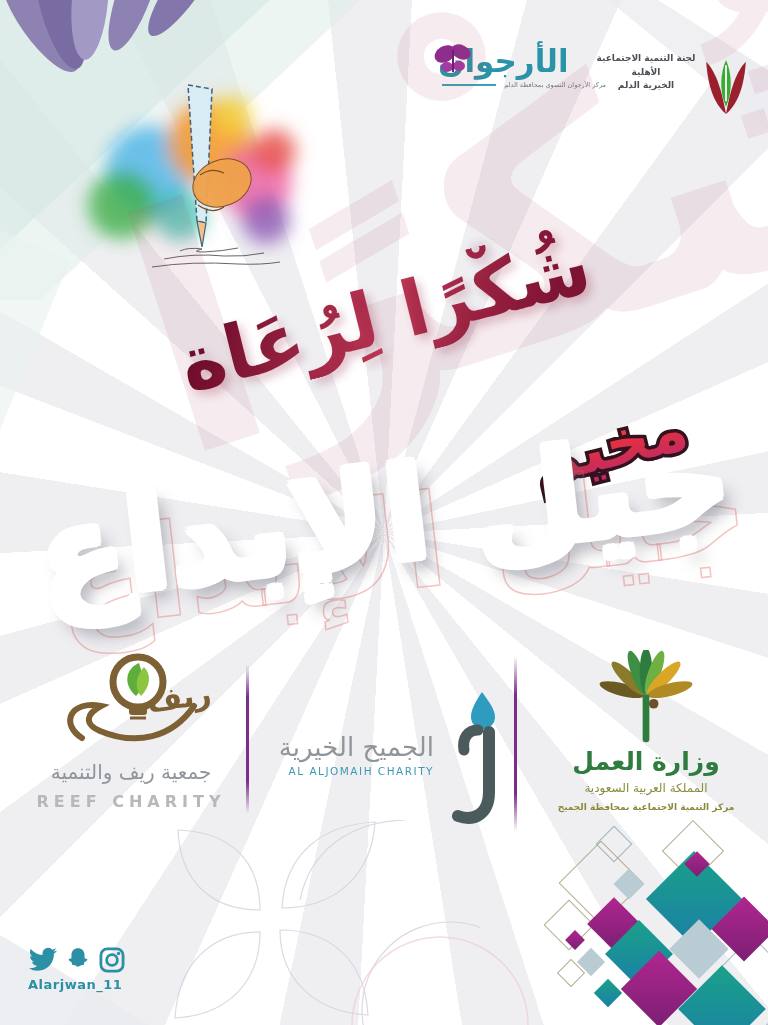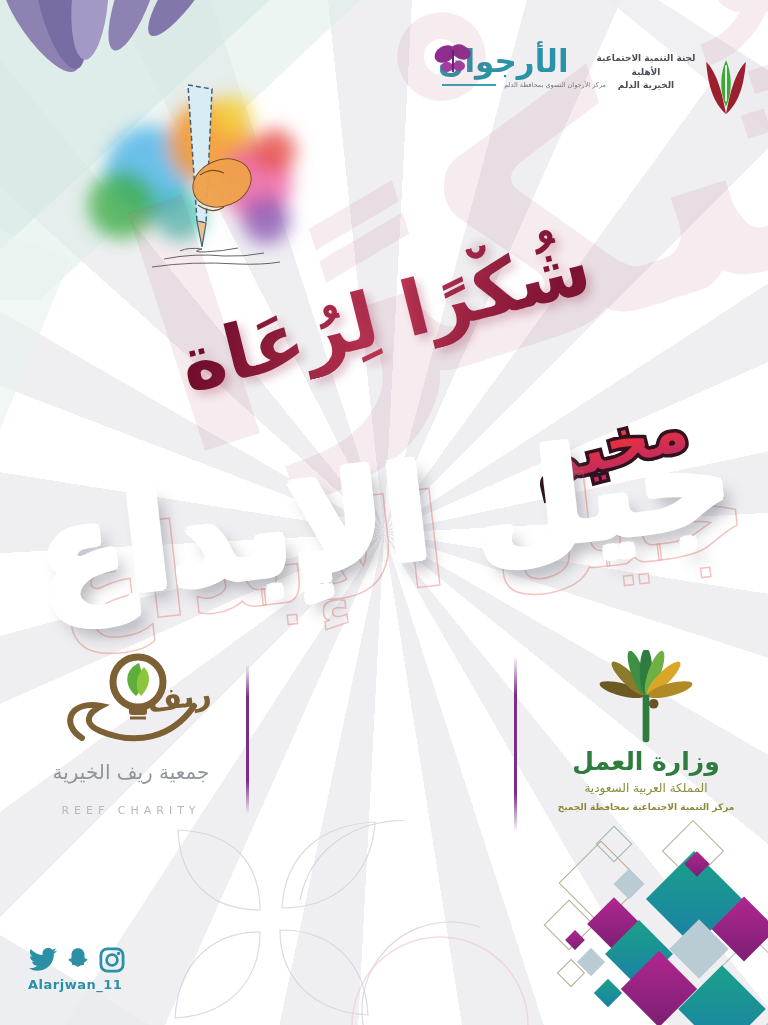--- a/index.html
+++ b/index.html
@@ -69,21 +69,21 @@
   .committee-text{font-size:9px;font-weight:bold;color:#4a4f55;text-align:center;
     line-height:1.5;margin-left:5px;flex:1;}
 
   
   .divider{width:3px;border-radius:2px;
     background:linear-gradient(to bottom,rgba(123,45,139,0),#7b2d8b 22%,#7b2d8b 78%,rgba(123,45,139,0));}
   .reef{left:25px;top:650px;width:212px;text-align:center;}
   .reef-mark-word{position:absolute;right:26px;top:30px;font-size:30px;font-weight:bold;
     color:#7d6033;transform:rotate(-8deg);direction:rtl;}
   .reef-ar{font-size:20px;color:#8f959b;direction:rtl;margin-top:2px;}
-  .reef-en{font-size:11px;color:#b5b8bc;letter-spacing:5px;margin-top:20px;}
+  .reef-en{font-size:16px;color:#b5b8bc;letter-spacing:5px;margin-top:8px;font-weight:bold;}
   .jomaih{left:256px;top:688px;width:252px;display:flex;justify-content:flex-end;}
   .jomaih-texts{text-align:right;margin:44px 8px 0 0;}
   .jomaih-ar{font-size:26px;color:#8f9599;direction:rtl;line-height:1.2;}
   .jomaih-en{font-size:10.5px;color:#3e98b5;letter-spacing:1.5px;margin-top:2px;}
   .ministry{left:540px;top:650px;width:212px;text-align:center;}
   .ministry svg{margin:0 auto;}
   .ministry-l1,.ministry-l2{font-size:25px;font-weight:bold;color:#2e7d3f;
     direction:rtl;line-height:1.3;}
   .ministry-l3{font-size:12px;color:#8a8b3a;direction:rtl;margin-top:2px;}
   .ministry-l4{font-size:9px;color:#8a8b3a;direction:rtl;margin-top:7px;font-weight:bold;}
@@ -219,24 +219,35 @@
   <div class="abs reef">
     <svg width="170" height="108" viewBox="0 0 170 108" style="margin:0 auto">
       <circle cx="92" cy="32" r="25" fill="none" stroke="#7d6033" stroke-width="7"></circle>
       <path d="M90 46 C77 35 79 19 93 13 C98 27 97 39 90 46 Z" fill="#5fae3c"></path>
       <path d="M95 46 C104 37 106 25 98 17 C90 25 88 39 95 46 Z" fill="#8cc63f"></path>
       <rect x="83" y="56" width="18" height="9" rx="3" fill="#7d6033"></rect>
       <line x1="84" y1="68" x2="100" y2="68" stroke="#7d6033" stroke-width="3"></line>
       <path d="M36 88 C14 74 24 50 55 56 C40 64 38 74 54 81 C90 96 126 88 148 56" fill="none" stroke="#7d6033" stroke-width="6" stroke-linecap="round"></path>
     </svg>
     <span class="reef-mark-word">ريف</span>
-    <div class="reef-ar">جمعية ريف الخيرية</div>
+    <div class="reef-ar">جمعية ريف والتنمية</div>
     <div class="reef-en">REEF CHARITY</div>
   </div>
 
+  <div class="abs jomaih">
+    <div class="jomaih-texts">
+      <div class="jomaih-ar">الجميح الخيرية</div>
+      <div class="jomaih-en">AL ALJOMAIH CHARITY</div>
+    </div>
+    <svg width="66" height="148" viewBox="0 0 66 148">
+      <path d="M40 4 C47 14 53 21 53 29 a12 12 0 0 1 -24 0 C29 21 34 13 40 4 Z" fill="#2e9bbf"></path>
+      <path d="M47 44 V104 C47 126 32 134 16 128" fill="none" stroke="#4b5a5c" stroke-width="12" stroke-linecap="round"></path>
+      <path d="M22 62 C20 50 26 42 36 42" fill="none" stroke="#4b5a5c" stroke-width="11" stroke-linecap="round"></path>
+    </svg>
+  </div>
 
   <div class="abs ministry">
     <svg width="110" height="96" viewBox="0 0 110 100">
       <ellipse cx="55" cy="48" rx="6.5" ry="24" transform="rotate(-75 55 48) translate(0 -26)" fill="#6b5a22"></ellipse>
       <ellipse cx="55" cy="48" rx="6.5" ry="24" transform="rotate(-45 55 48) translate(0 -26)" fill="#8a7a2c"></ellipse>
       <ellipse cx="55" cy="48" rx="6.5" ry="24" transform="rotate(-20 55 48) translate(0 -26)" fill="#3e8f43"></ellipse>
       <ellipse cx="55" cy="48" rx="6.5" ry="24" transform="translate(0 -26)" fill="#2e7d3f"></ellipse>
       <ellipse cx="55" cy="48" rx="6.5" ry="24" transform="rotate(20 55 48) translate(0 -26)" fill="#6fb043"></ellipse>
       <ellipse cx="55" cy="48" rx="6.5" ry="24" transform="rotate(45 55 48) translate(0 -26)" fill="#d9a627"></ellipse>
       <ellipse cx="55" cy="48" rx="6.5" ry="24" transform="rotate(75 55 48) translate(0 -26)" fill="#b08a24"></ellipse>

